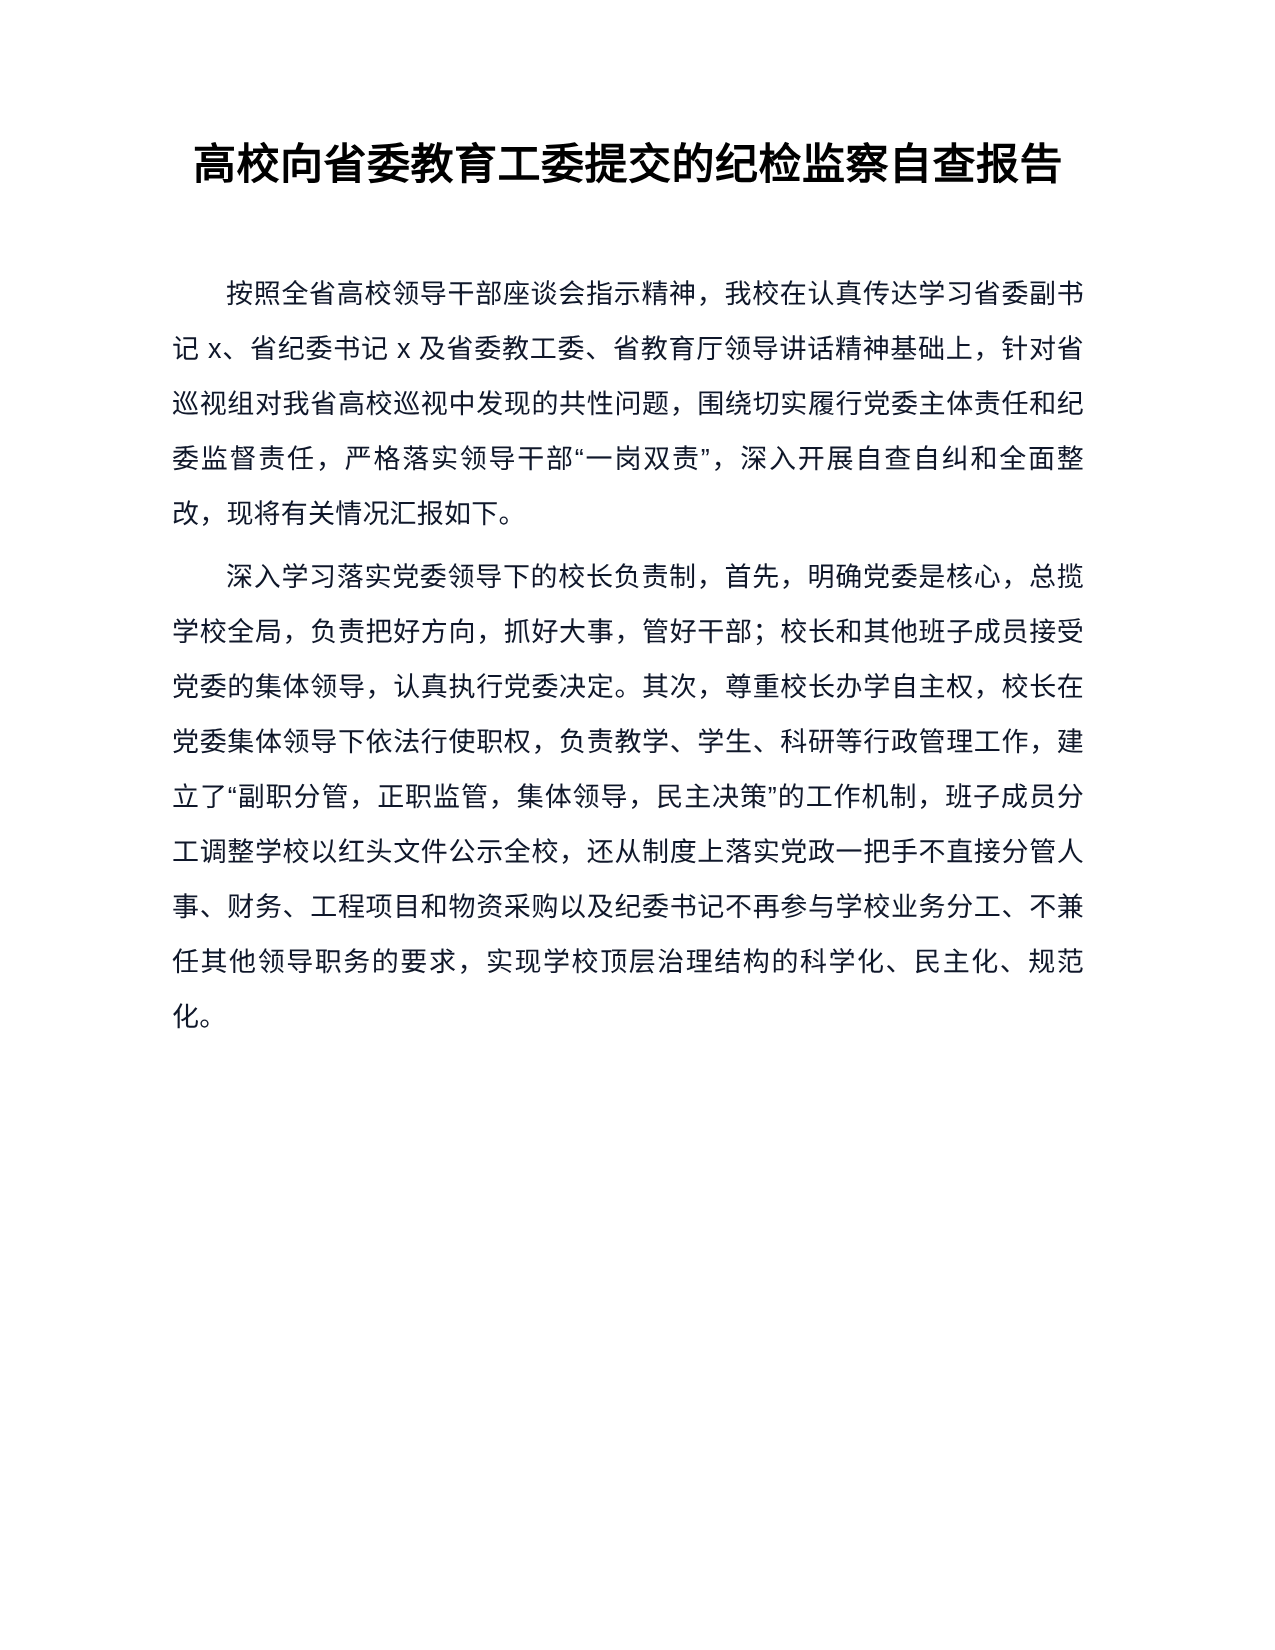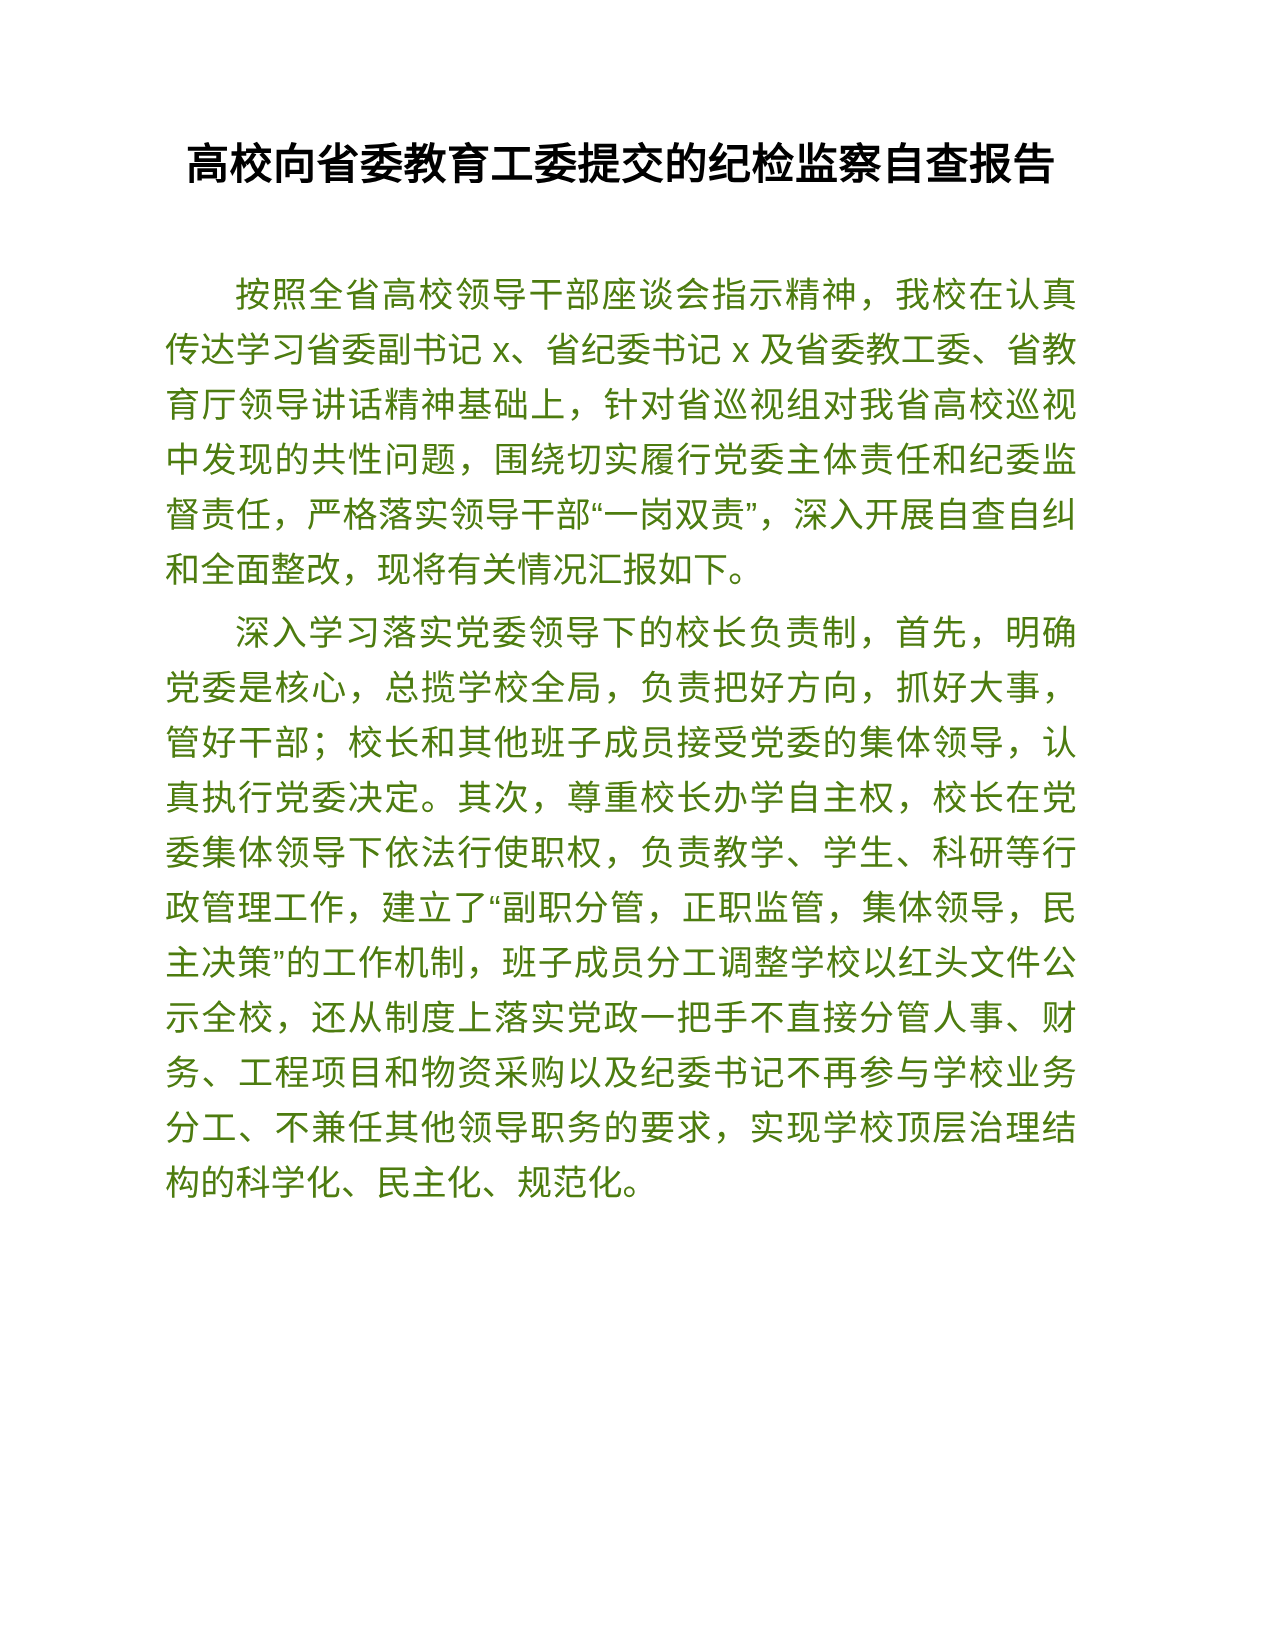--- a/index.html
+++ b/index.html
@@ -16,49 +16,49 @@
     position: relative;
     width: 1275px;
     height: 1650px;
     margin: 0 auto;
     background: #ffffff;
     box-sizing: border-box;
     overflow: hidden;
   }
   .content {
     position: absolute;
-    left: 165px;
+    left: 172px;
     top: 0;
     width: 912px;
   }
   .doc-title {
     margin: 0;
     padding: 0;
     font-size: 43px;
     font-weight: 700;
     line-height: 1.32;
     text-align: center;
     letter-spacing: 0.5px;
     padding-top: 136px;
     color: #000000;
   }
   .body-block {
     margin-top: 74px;
   }
   p.para {
     margin: 0 0 8px 0;
     padding: 0;
-    font-size: 35px;
+    font-size: 27px;
     line-height: 55px;
     text-align: justify;
     text-justify: inter-character;
     text-align-last: left;
     letter-spacing: 0.2px;
     word-break: break-all;
-    color: #4d7c0f;
+    color: #0f172a;
   }
   p.para.indent {
     text-indent: 2em;
   }
   p.para.heading {
     text-indent: 2em;
   }
 </style>
 </head>
 <body>

